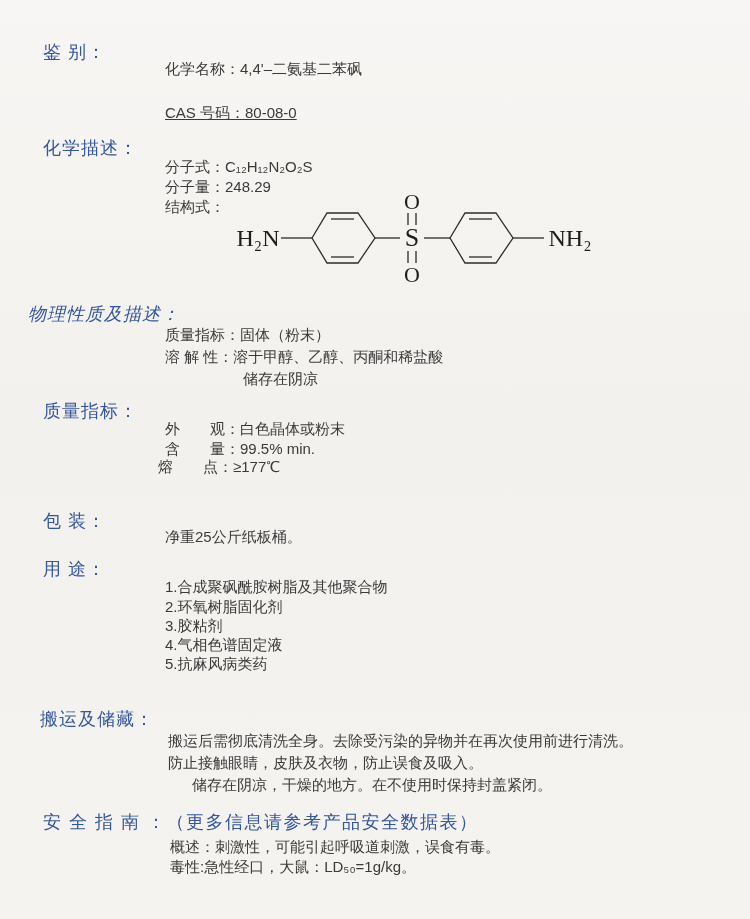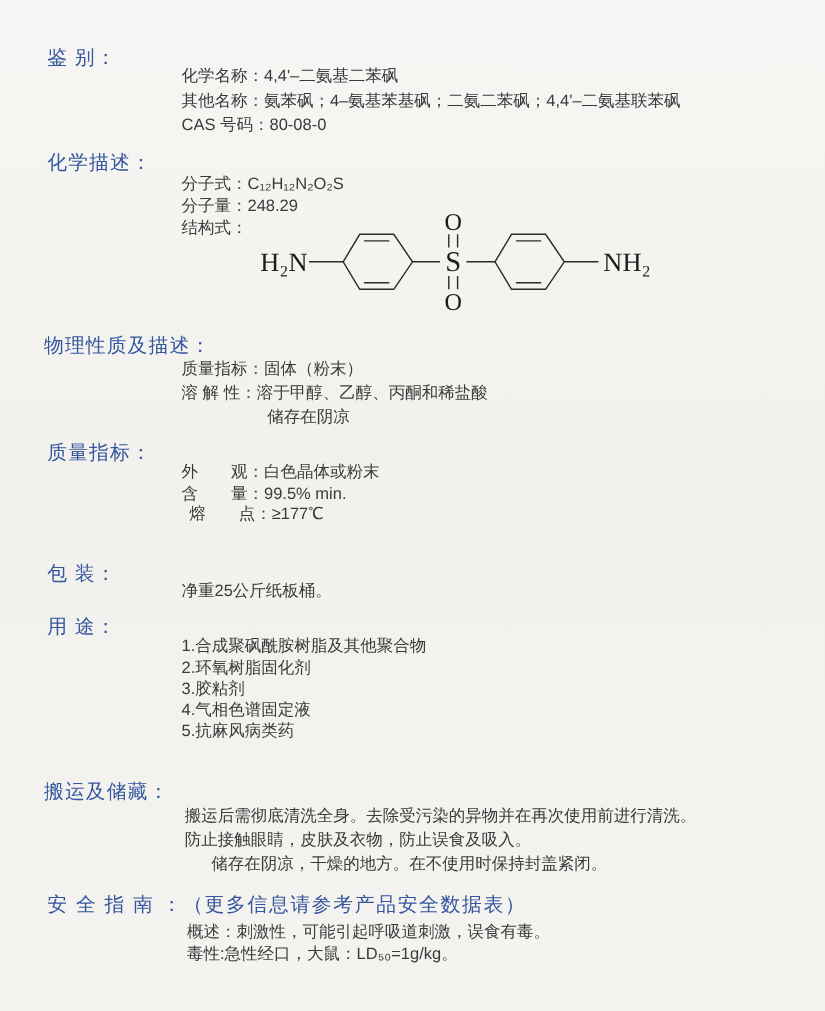--- a/index.html
+++ b/index.html
@@ -31,22 +31,21 @@
     font-family: "Liberation Serif", "DejaVu Serif", serif;
   }
 </style>
 </head>
 <body>
 
 <div class="page">
 
   <div class="h" style="left:43px; top:40px;">鉴 别：</div>
   <div class="t" style="left:165px; top:60px;">化学名称：4,4'–二氨基二苯砜</div>
-  <div class="t" style="left:165px; top:82px;">其他名称：氨苯砜；4–氨基苯基砜；二氨二苯砜；4,4'–二氨基联苯砜</div>
-  <div class="t" style="left:165px; top:104px;">CAS 号码：80-08-0</div>
+  <div class="t" style="left:165px; top:104px;text-decoration:underline;">CAS 号码：80-08-0</div>
 
   <div class="h" style="left:43px; top:136px;">化学描述：</div>
   <div class="t" style="left:165px; top:158px;">分子式：C₁₂H₁₂N₂O₂S</div>
   <div class="t" style="left:165px; top:178px;">分子量：248.29</div>
   <div class="t" style="left:165px; top:198px;">结构式：</div>
 
   <svg class="struct" width="380" height="110" viewBox="0 0 380 110">
 
     <text x="28" y="58" text-anchor="middle" font-size="24">H₂N</text>
 
@@ -71,29 +70,29 @@
     <line x1="194" y1="50" x2="220" y2="50"></line>
 
     <polygon points="220,50 235,25 266,25 283,50 266,75 235,75"></polygon>
     <line x1="239" y1="31" x2="262" y2="31"></line>
     <line x1="239" y1="69" x2="262" y2="69"></line>
 
     <line x1="283" y1="50" x2="314" y2="50"></line>
     <text x="340" y="58" text-anchor="middle" font-size="24">NH₂</text>
   </svg>
 
-  <div class="h" style="left:40px; top:302px;">物理性质及描述：</div>
+  <div class="h" style="left:28px; top:302px;font-style:italic;">物理性质及描述：</div>
   <div class="t" style="left:165px; top:326px;">质量指标：固体（粉末）</div>
   <div class="t" style="left:165px; top:348px;">溶 解 性：溶于甲醇、乙醇、丙酮和稀盐酸</div>
   <div class="t" style="left:243px; top:370px;">储存在阴凉</div>
 
   <div class="h" style="left:43px; top:399px;">质量指标：</div>
   <div class="t" style="left:165px; top:420px;">外　　观：白色晶体或粉末</div>
   <div class="t" style="left:165px; top:440px;">含　　量：99.5% min.</div>
-  <div class="t" style="left:172px; top:458px;">熔　　点：≥177℃</div>
+  <div class="t" style="left:158px; top:458px;">熔　　点：≥177℃</div>
 
   <div class="h" style="left:43px; top:509px;">包 装：</div>
   <div class="t" style="left:165px; top:528px;">净重25公斤纸板桶。</div>
 
   <div class="h" style="left:43px; top:557px;">用 途：</div>
   <div class="t" style="left:165px; top:578px;">1.合成聚砜酰胺树脂及其他聚合物</div>
   <div class="t" style="left:165px; top:598px;">2.环氧树脂固化剂</div>
   <div class="t" style="left:165px; top:617px;">3.胶粘剂</div>
   <div class="t" style="left:165px; top:636px;">4.气相色谱固定液</div>
   <div class="t" style="left:165px; top:655px;">5.抗麻风病类药</div>

